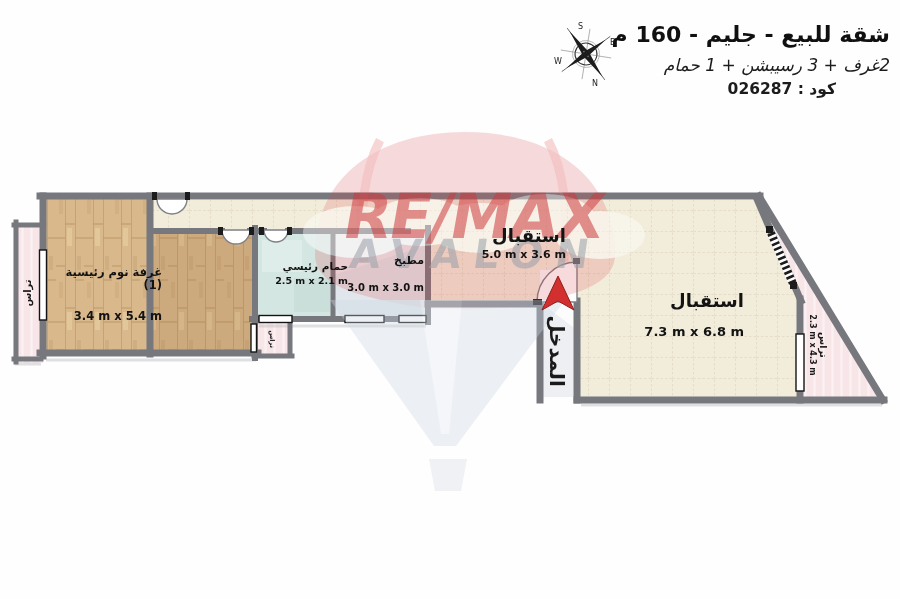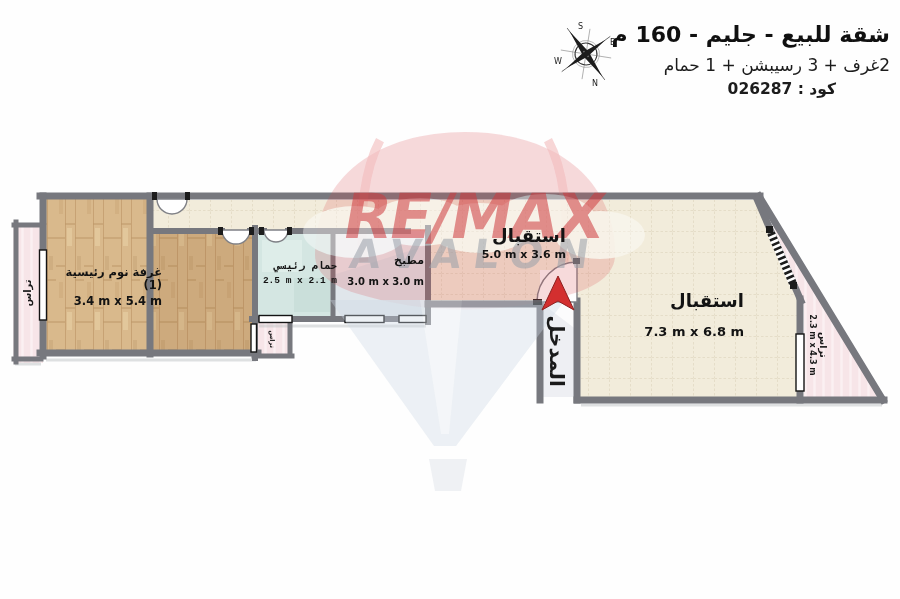--- a/index.html
+++ b/index.html
@@ -4,47 +4,47 @@
 <style>
   html,body{margin:0;padding:0;background:#ffffff;}
   #stage{position:relative;width:900px;height:599px;background:#fefefe;overflow:hidden;
          font-family:"DejaVu Sans",sans-serif;}
   #stage svg{display:block;}
   .layer{position:absolute;left:0;top:0;width:900px;height:599px;pointer-events:none;}
 
   
   .hdr{position:absolute;direction:rtl;color:#101010;text-align:right;white-space:nowrap;}
   .hdr-title{right:10px;top:22px;font-size:22px;font-weight:700;}
-  .hdr-sub{right:10px;top:55px;font-size:17px;font-weight:500;color:#1c1c1c;}
+  .hdr-sub{right:10px;top:55px;font-size:17px;font-weight:500;color:#1c1c1c;font-style:italic;}
   .hdr-code{right:64px;top:80px;font-size:15.5px;font-weight:700;color:#1c1c1c;padding-left:31px;}
   .compass{position:absolute;left:554px;top:20px;}
 
   
   .wm-text{position:absolute;font-weight:700;white-space:nowrap;}
   .wm-brand{left:344px;top:180px;font-size:62px;letter-spacing:-2px;color:#cf3a3e;
             transform:skewX(-10deg);opacity:.55;}
   .wm-name{left:350px;top:231px;font-size:40px;letter-spacing:12px;color:#99a0a9;
            transform:skewX(-8deg);opacity:.55;}
 
   
   .lbl{position:absolute;text-align:right;color:#131313;line-height:1.15;}
   .rname{font-weight:700;direction:rtl;}
   .rdims{font-weight:700;direction:ltr;}
   .lbl-bed1{left:40px;top:266px;width:122px;}
   .lbl-bed1 .rname{font-size:11.5px;padding-left:21px;}
-  .lbl-bed1 .rdims{font-size:11.5px;margin-top:3px;}
+  .lbl-bed1 .rdims{font-size:11.5px;margin-top:18px;}
   .lbl-bed2{left:143px;top:283px;width:120px;}
   .lbl-bed2 .rname{font-size:13.5px;}
   .lbl-bed2 .rdims{font-size:14.5px;margin-top:2px;}
-  .lbl-bath{left:241px;top:260px;width:96px;font-family:Liberation Mono, monospace;}
+  .lbl-bath{left:252px;top:260px;width:96px;}
   .lbl-bath .rname{font-size:10.5px;}
   .lbl-bath .rdims{font-size:9.5px;margin-top:4px;}
   .lbl-kitchen{left:328px;top:255px;width:96px;}
   .lbl-kitchen .rname{font-size:11px;}
-  .lbl-kitchen .rdims{font-size:10px;margin-top:8px;}
+  .lbl-kitchen .rdims{font-size:10px;margin-top:14px;}
   .lbl-rec1{left:444px;top:226px;width:122px;}
   .lbl-rec1 .rname{font-size:18px;}
   .lbl-rec1 .rdims{font-size:11px;margin-top:2px;}
   .lbl-rec2{left:620px;top:291px;width:124px;}
   .lbl-rec2 .rname{font-size:18px;}
   .lbl-rec2 .rdims{font-size:13px;margin-top:13px;}
   .lbl-vert{position:absolute;white-space:nowrap;color:#1a1a1a;font-weight:700;text-align:center;}
   .lbl-tl{left:27px;top:293px;font-size:10px;transform:translate(-50%,-50%) rotate(-90deg);}
   .lbl-ts{left:272px;top:339px;font-size:6.5px;transform:translate(-50%,-50%) rotate(90deg);}
   .lbl-tr{left:818px;top:345px;width:100px;transform:translate(-50%,-50%) rotate(90deg);}

